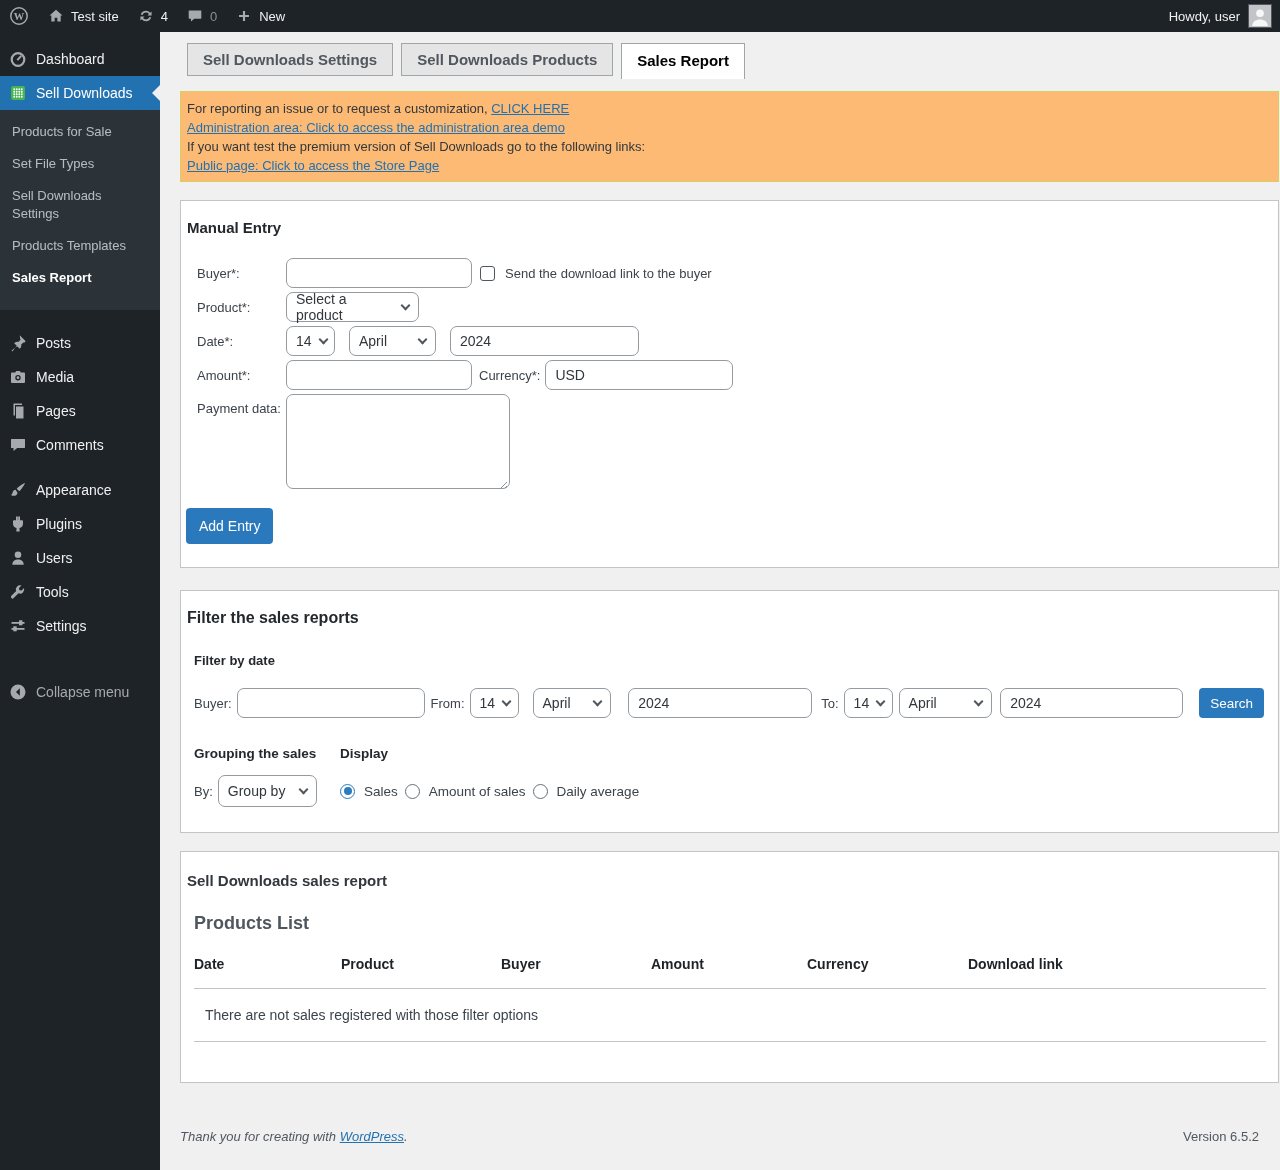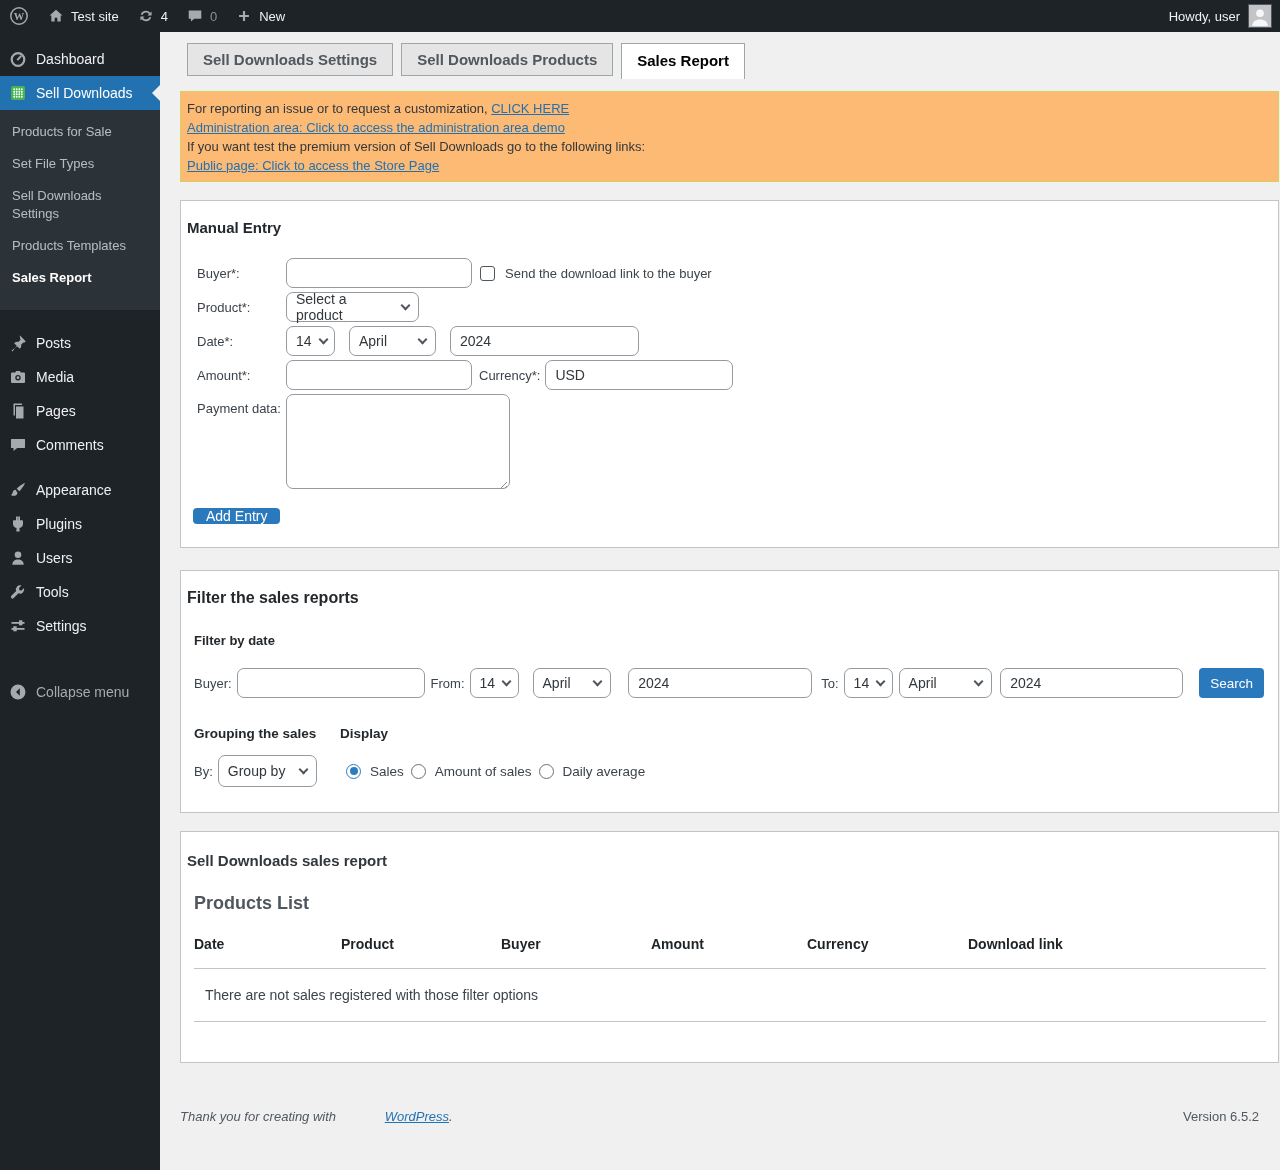--- a/index.html
+++ b/index.html
@@ -100,37 +100,37 @@
   textarea.ta { width:224px; height:95px; resize:none; padding:6px 9px; }
   .resize-handle {
     position:absolute; right:3px; bottom:4px; width:9px; height:9px;
     background:repeating-linear-gradient(135deg, transparent, transparent 2px, #8c8f94 2px, #8c8f94 3px);
     clip-path:polygon(100% 0, 100% 100%, 0 100%);
   }
   .btn {
     background:#2b79bd; color:#fff; border:none; border-radius:4px;
     font-family:"Liberation Sans", sans-serif; font-size:14px; cursor:pointer;
   }
-  .btn-add { height:16px; padding:0 13px; margin:12px 0 23px 7px; }
+  .btn-add { height:36px; padding:0 13px; margin:12px 0 23px 0; }
   
   .panel-filter { margin-top:22px; padding-bottom:25px; }
   .sub-h { font-size:13px; font-weight:bold; color:#23282d; margin:26px 0 0 8px; }
   .filter-row { display:flex; align-items:center; margin:20px 0 0 8px; font-size:13px; }
   .fl { color:#3c434a; }
   .w-fbuyer { width:188px; margin-left:5px; }
   .ml6 { margin-left:6px; } .ml5 { margin-left:5px; } .ml8 { margin-left:8px; }
   .ml9 { margin-left:9px; } .ml16 { margin-left:16px; } .ml17 { margin-left:17px; }
   .w-fyear1 { width:184px; }
   .w-fmonth2 { width:104px; }
   .w-fyear2 { width:183px; }
   .btn-search { height:30px; padding:0 11px; font-size:13.5px; }
   .heads-row { display:flex; margin:28px 0 0 8px; }
   .head-cell { font-size:13.5px; font-weight:bold; color:#23282d; }
   .head-grouping { width:146px; }
-  .group-row { display:flex; align-items:center; margin:14px 0 0 8px;gap:6px; }
+  .group-row { display:flex; align-items:center; margin:14px 0 0 8px; }
   .by-block { display:flex; align-items:center; width:146px; }
   .sel-groupby { width:99px; height:32px; margin-left:5px; }
   .radio-block { display:flex; align-items:center; }
   .radio { width:15px; height:15px; border-radius:50%; border:1.5px solid #6a7076; background:#fff;
     display:flex; align-items:center; justify-content:center; flex:none; cursor:pointer; }
   .radio.checked { border-color:#2c7dbd; }
   .radio .dot { width:8px; height:8px; border-radius:50%; background:#2c7dbd; }
   .radio-label { margin:0 7px 0 9px; font-size:13.5px; color:#3c434a; }
   
   .panel-report { margin-top:18px; padding-bottom:40px; }
@@ -143,21 +143,21 @@
   }
   table.report td {
     font-size:14px; color:#3c434a; padding:18px 0 18px 11px; border-bottom:1px solid #c3c4c7;
   }
   
   .footer {
     display:flex; justify-content:space-between; align-items:center;
     margin-top:46px; padding-right:20px; font-size:13px; color:#50575e;
   }
   .footer .thanks { font-style:italic; }
-  .footer a.link { font-style:italic;margin-left:45px; }
+  .footer a.link { font-style:italic; }
 </style>
 </head>
 <body>
 
 <div class="admin-bar">
   <div class="ab-group">
     <div class="ab-item">
       <svg width="20" height="20" viewBox="0 0 20 20">
           <circle cx="10" cy="10" r="8.2" fill="none" stroke="#a7aaad" stroke-width="1.5"></circle>
           <text x="10" y="13.8" font-size="10.5" text-anchor="middle" fill="#a7aaad" font-family="Liberation Serif, serif" font-weight="bold">W</text>

